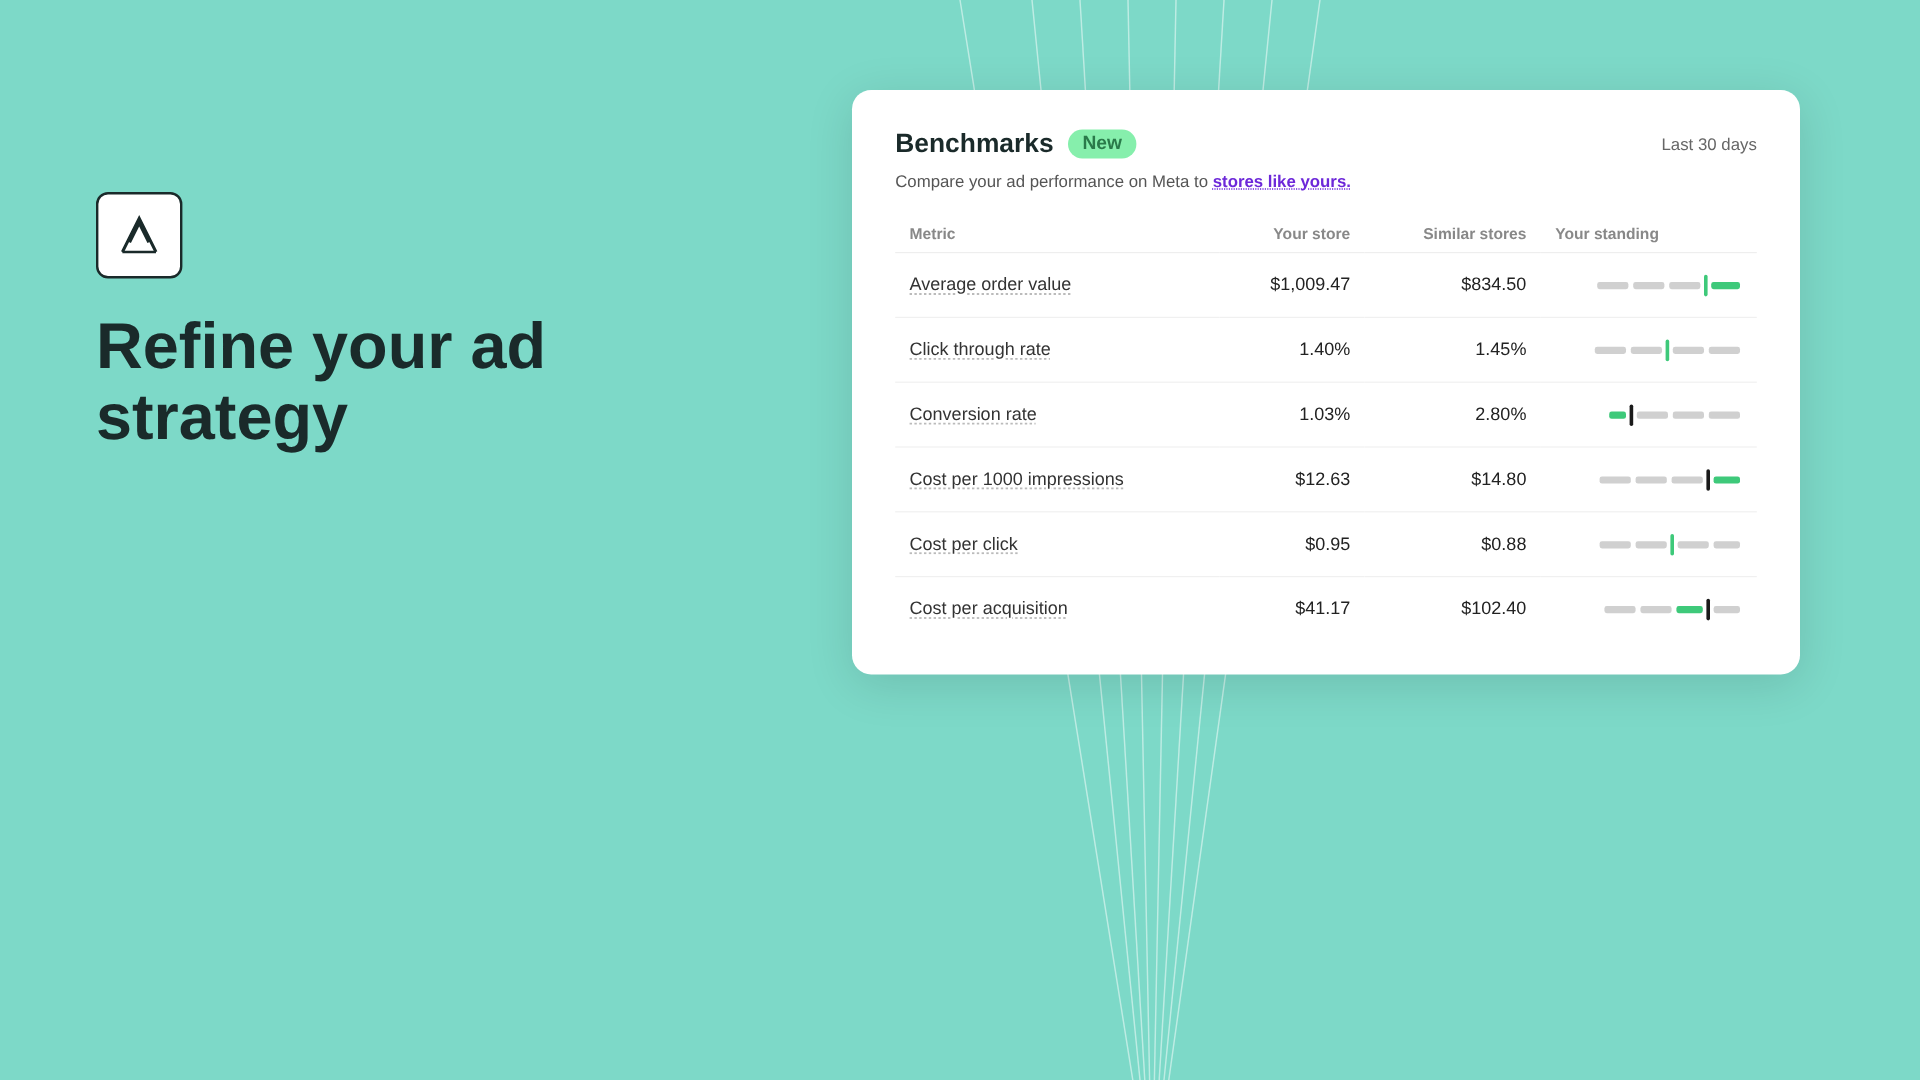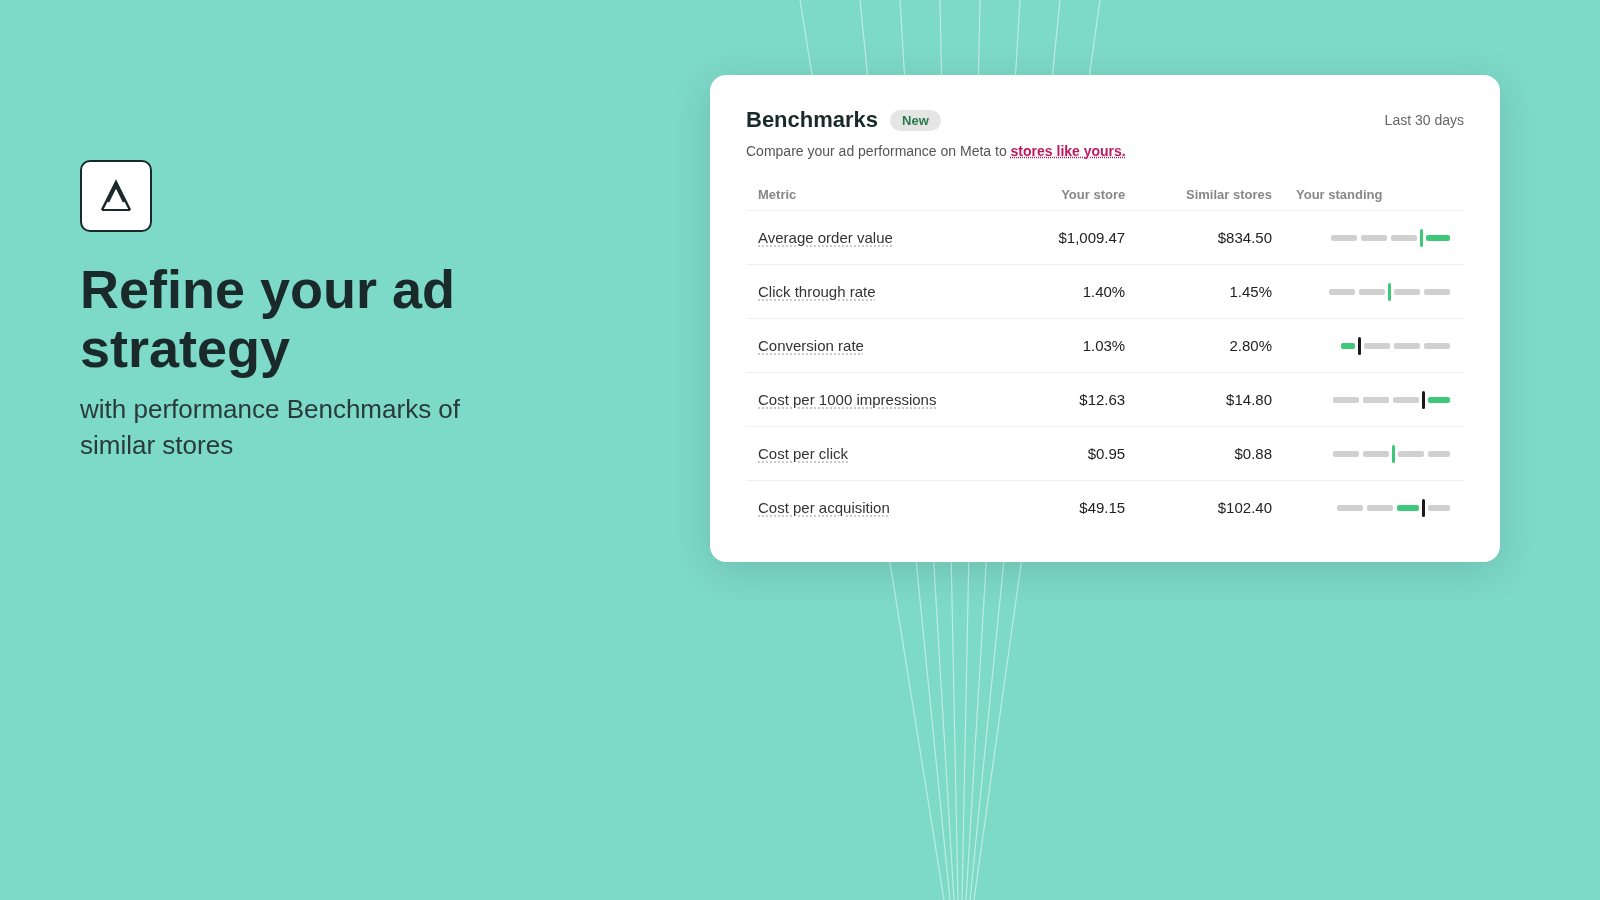--- a/index.html
+++ b/index.html
@@ -86,42 +86,42 @@
     }
 
     .card-title {
       font-size: 22px;
       font-weight: 700;
       color: #1a2a2a;
       text-align: right;
     }
 
     .new-badge {
-      background: #e5e5e5;
+      background: #86efac;
       color: #2a7a4a;
-      font-size: 13px;
+      font-size: 16px;
       font-weight: 600;
       padding: 3px 12px;
       border-radius: 20px;
     }
 
     .last-days {
       font-size: 14px;
       color: #666;
     }
 
     .subtitle {
       font-size: 14px;
       color: #555;
       margin-bottom: 20px;
     }
 
     .subtitle strong {
       font-weight: 700;
-      color: #be185d;
+      color: #6d28d9;
       text-decoration: underline dotted;
     }
 
     
     .table {
       width: 100%;
       border-collapse: collapse;
     }
 
     .table thead tr th {
@@ -234,21 +234,20 @@
 
 <div class="left-panel">
   <div class="logo-box">
     <svg class="logo-icon" viewBox="0 0 44 44" fill="none" xmlns="http://www.w3.org/2000/svg">
       <path d="M8 36 L22 8 L36 36" stroke="#1a2a2a" stroke-width="2.5" fill="none"></path>
       <path d="M14 28 L22 12 L30 28" stroke="#1a2a2a" stroke-width="2.5" fill="none"></path>
       <path d="M8 36 L36 36" stroke="#1a2a2a" stroke-width="2" fill="none"></path>
     </svg>
   </div>
   <div class="headline">Refine your ad strategy</div>
-  <div class="subheadline">with performance Benchmarks of similar stores</div>
 </div>
 
 <div class="card">
   <div class="card-header">
     <div class="card-title-row">
       <span class="card-title">Benchmarks</span>
       <span class="new-badge">New</span>
     </div>
     <span class="last-days">Last 30 days</span>
   </div>
@@ -331,21 +330,21 @@
       <div class="bar-segment bar-gray" style="width:26px"></div>
       <div class="bar-segment bar-gray" style="width:26px"></div>
       <div class="bar-green-marker"></div>
       <div class="bar-segment bar-gray" style="width:26px"></div>
       <div class="bar-segment bar-gray" style="width:22px"></div>
     </div>
           </td>
   </tr>
         <tr>
     <td><span class="metric-name">Cost per acquisition</span></td>
-    <td class="td-value">$49.15</td>
+    <td class="td-value">$41.17</td>
     <td class="td-value">$102.40</td>
     <td class="td-standing">
     <div class="standing-bar">
       <div class="bar-segment bar-gray" style="width:26px"></div>
       <div class="bar-segment bar-gray" style="width:26px"></div>
       <div class="bar-segment bar-green" style="width:22px"></div>
       <div class="bar-marker"></div>
       <div class="bar-segment bar-gray" style="width:22px"></div>
     </div>
           </td>

